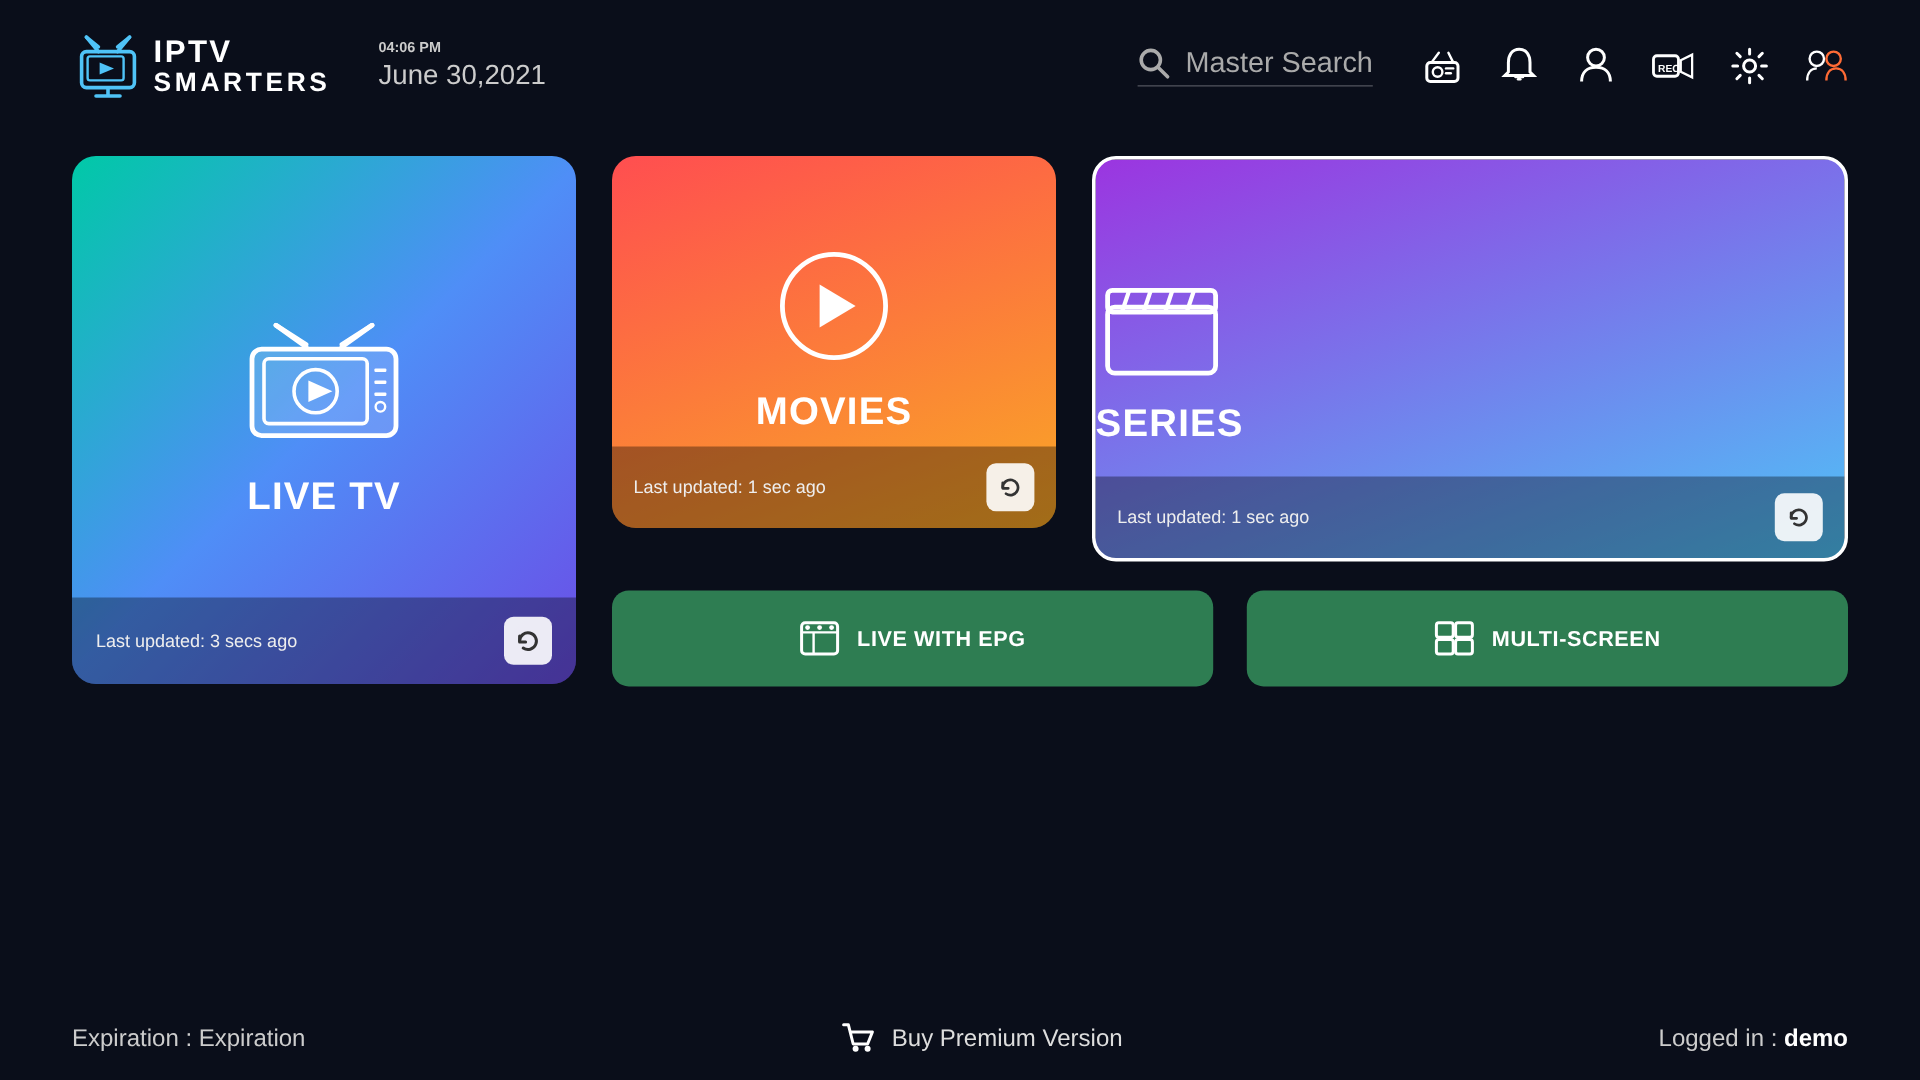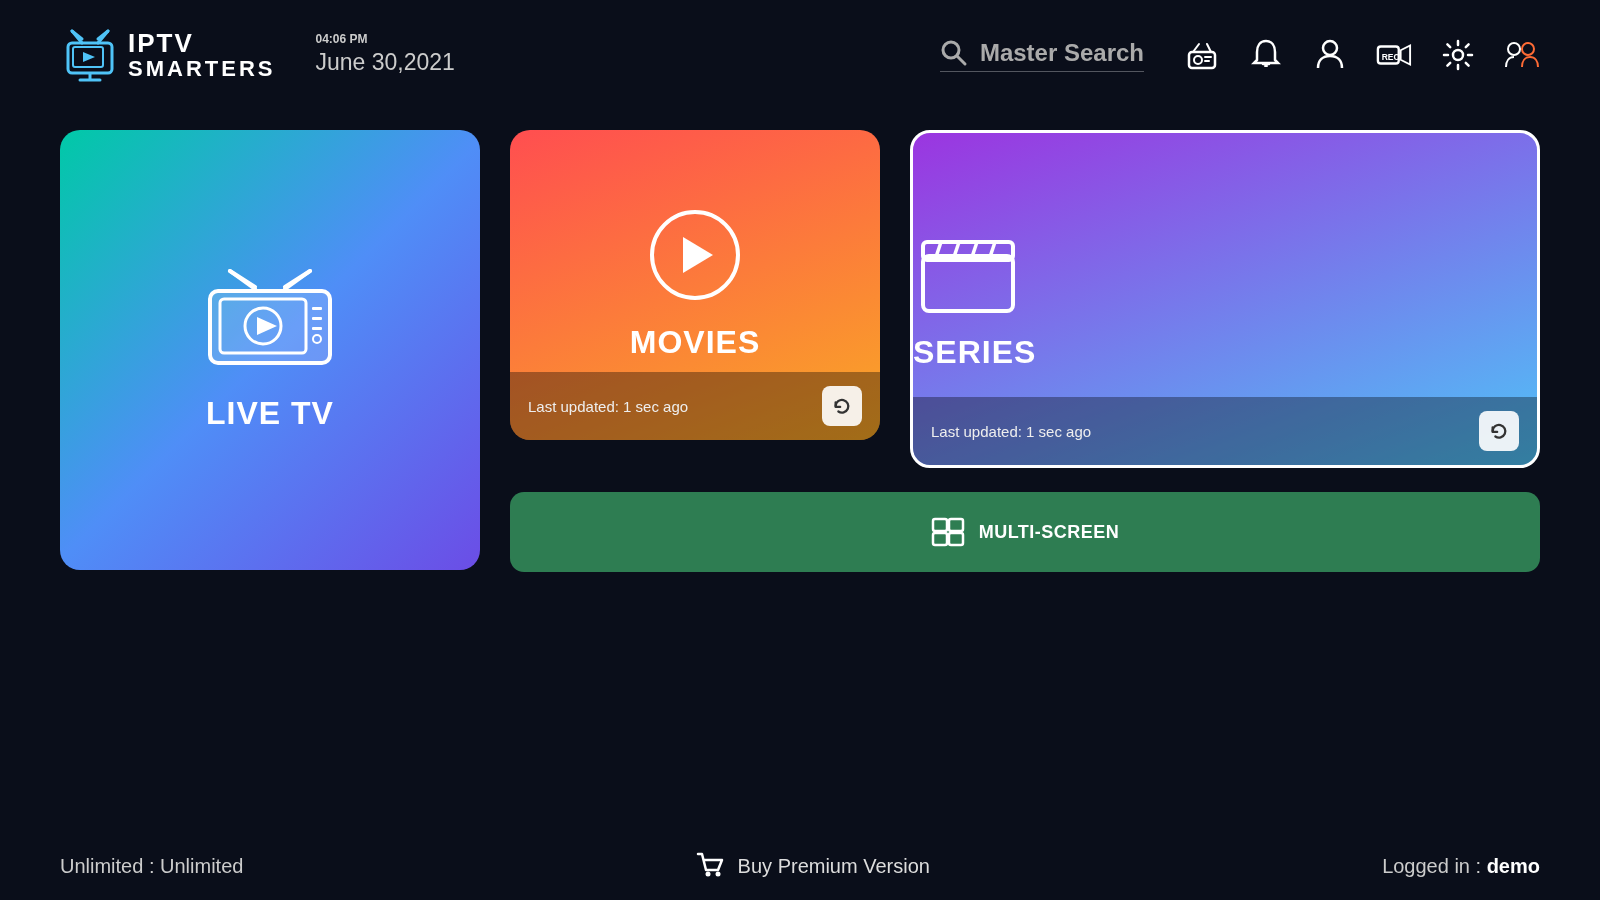--- a/index.html
+++ b/index.html
@@ -48,21 +48,21 @@
       gap: 12px;
       background: transparent;
       border-bottom: 1px solid rgba(255,255,255,0.3);
       padding-bottom: 4px;
       margin-right: 40px;
     }
 
     .search-text {
       font-size: 24px;
       color: #aaaaaa;
-      font-weight: 700;
+      font-weight: 400;
     }
 
     .nav-icons {
       display: flex;
       align-items: center;
       gap: 28px;
     }
 
     .nav-icon {
       width: 36px;
@@ -411,20 +411,29 @@
           <circle cx="63" cy="57" r="18" stroke="white" stroke-width="3" fill="none"></circle>
           <polygon points="57,48 57,66 77,57" fill="white"></polygon>
 
           <rect x="112" y="38" width="10" height="3" rx="1" fill="white"></rect>
           <rect x="112" y="48" width="10" height="3" rx="1" fill="white"></rect>
           <rect x="112" y="58" width="10" height="3" rx="1" fill="white"></rect>
           <circle cx="117" cy="70" r="4" stroke="white" stroke-width="2" fill="none"></circle>
         </svg>
       </div>
       <span class="card-label">LIVE TV</span>
+      <div class="card-footer">
+        <span class="last-updated">Last updated: 3 secs ago</span>
+        <div class="refresh-btn">
+          <svg width="22" height="22" viewBox="0 0 22 22">
+            <path d="M4 11 A7 7 0 1 1 7 17" stroke="#333" stroke-width="2.5" fill="none" stroke-linecap="round"></path>
+            <polyline points="4,7 4,12 9,12" stroke="#333" stroke-width="2.5" fill="none" stroke-linejoin="round" stroke-linecap="round"></polyline>
+          </svg>
+        </div>
+      </div>
     </div>
 
     <div class="right-col">
       <div class="top-cards">
 
         <div class="movies-card">
           <div class="play-circle">
             <div class="play-triangle"></div>
           </div>
           <span class="card-label">MOVIES</span>
@@ -460,38 +469,49 @@
                 <path d="M4 11 A7 7 0 1 1 7 17" stroke="#333" stroke-width="2.5" fill="none" stroke-linecap="round"></path>
                 <polyline points="4,7 4,12 9,12" stroke="#333" stroke-width="2.5" fill="none" stroke-linejoin="round" stroke-linecap="round"></polyline>
               </svg>
             </div>
           </div>
         </div>
       </div>
 
       <div class="bottom-buttons">
 
+        <div class="bottom-btn">
+          <svg width="34" height="30" viewBox="0 0 34 30">
+            <rect x="2" y="2" width="30" height="26" rx="3" stroke="white" stroke-width="2.5" fill="none"></rect>
+            <line x1="2" y1="10" x2="32" y2="10" stroke="white" stroke-width="2"></line>
+            <line x1="12" y1="10" x2="12" y2="28" stroke="white" stroke-width="2"></line>
+            <circle cx="7" cy="6" r="2" fill="white"></circle>
+            <circle cx="17" cy="6" r="2" fill="white"></circle>
+            <circle cx="27" cy="6" r="2" fill="white"></circle>
+          </svg>
+          <span>LIVE WITH EPG</span>
+        </div>
 
         <div class="bottom-btn">
           <svg width="34" height="30" viewBox="0 0 34 30">
             <rect x="2" y="2" width="14" height="12" rx="2" stroke="white" stroke-width="2.5" fill="none"></rect>
             <rect x="18" y="2" width="14" height="12" rx="2" stroke="white" stroke-width="2.5" fill="none"></rect>
             <rect x="2" y="16" width="14" height="12" rx="2" stroke="white" stroke-width="2.5" fill="none"></rect>
             <rect x="18" y="16" width="14" height="12" rx="2" stroke="white" stroke-width="2.5" fill="none"></rect>
           </svg>
           <span>MULTI-SCREEN</span>
         </div>
 
       </div>
     </div>
   </div>
 </div>
 
 <div class="footer">
-  <span class="expiration">Unlimited : Unlimited</span>
+  <span class="expiration">Expiration : Expiration</span>
 
   <div class="buy-premium">
     <svg width="30" height="28" viewBox="0 0 30 28">
       <path d="M2 2 L6 2 L10 18 L22 18 L26 8 L8 8" stroke="white" stroke-width="2.5" fill="none" stroke-linecap="round" stroke-linejoin="round"></path>
       <circle cx="12" cy="22" r="2.5" fill="white"></circle>
       <circle cx="22" cy="22" r="2.5" fill="white"></circle>
     </svg>
     <span>Buy Premium Version</span>
   </div>
 

